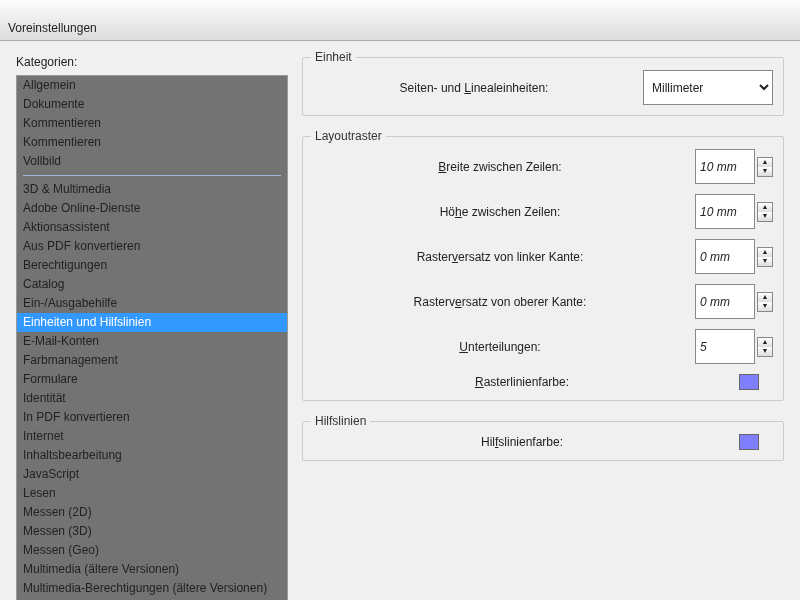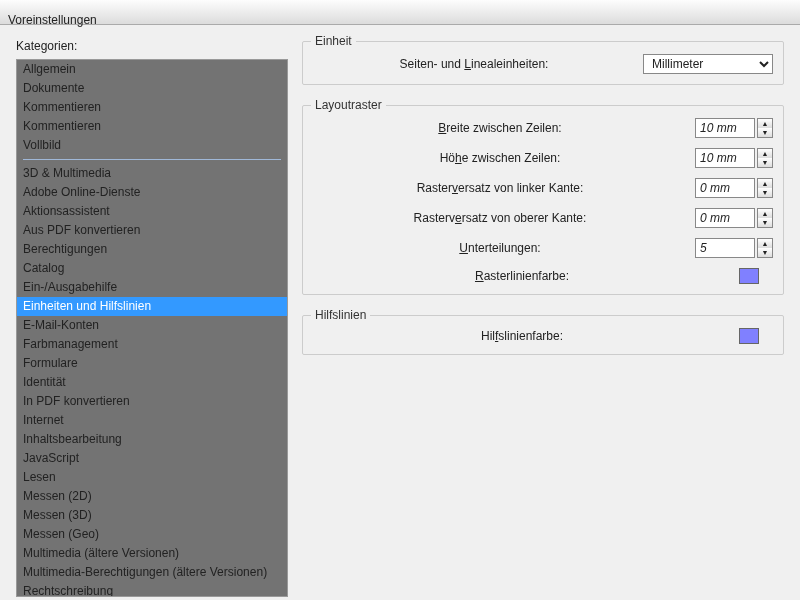--- a/index.html
+++ b/index.html
@@ -1,32 +1,32 @@
 <!DOCTYPE html>
 <html><head>
 <meta charset="utf-8">
 <style>
   * { box-sizing: border-box; margin: 0; padding: 0; font-family: "Segoe UI", Tahoma, sans-serif; font-size: 12px; color: #222; }
   body { background: #f0f0f0; width: 800px; height: 600px; overflow: hidden; }
-  .titlebar { height: 20px; background: linear-gradient(to bottom, #fdfdfd, #dcdcdc); border-bottom: 1px solid #aaa; padding: 12px 8px; color: #444; line-height: 16px; }
+  .titlebar { height: 20px; background: linear-gradient(to bottom, #fdfdfd, #dcdcdc); border-bottom: 1px solid #aaa; padding: 20px 8px; color: #444; line-height: 16px; }
   .content { display: flex; height: 580px; padding: 14px 16px 8px 16px; gap: 14px; }
   .left { width: 272px; display: flex; flex-direction: column; }
   .left-label { margin-bottom: 6px; }
   .listbox { flex: 1; border: 1px solid #999; background: #737373; overflow-y: auto; overflow-x: hidden; }
   .listitem { padding: 1px 6px; line-height: 17px; cursor: default; white-space: nowrap; }
   .listitem.selected { background: #3399ff; color: #fff; }
   .separator { border-bottom: 1px solid #a0b8d8; margin: 4px 6px; }
   .right { flex: 1; display: flex; flex-direction: column; gap: 20px; padding-top: 2px; }
   .group { border: 1px solid #ccc; border-radius: 2px; padding: 12px 10px 10px 10px; position: relative; }
   .group-title { position: absolute; top: -8px; left: 8px; background: #f0f0f0; padding: 0 4px; color: #333; }
   .row { display: flex; align-items: center; margin-bottom: 10px; }
   .row:last-child { margin-bottom: 0; }
   .row-label { flex: 1; text-align: center; padding-right: 8px; }
   .row-label u { text-decoration: underline; }
-  select.combo, input.text { height: 20px; border: 1px solid #888; background: #fff; padding: 1px 4px; }
+  select.combo, input.text { height: 35px; border: 1px solid #888; background: #fff; padding: 1px 4px; }
   select.combo { width: 130px; }
   input.text { width: 60px; font-style: italic; }
   .spinner { display: inline-flex; flex-direction: column; border: 1px solid #888; margin-left: 2px; height: 20px; }
   .spinner button { width: 14px; height: 9px; font-size: 7px; line-height: 6px; border: none; background: linear-gradient(#fff,#ddd); cursor: pointer; padding: 0; }
   .color-swatch { width: 20px; height: 16px; border: 1px solid #666; display: inline-block; vertical-align: middle; }
 </style>
 </head>
 <body>
 
 <div class="titlebar">

